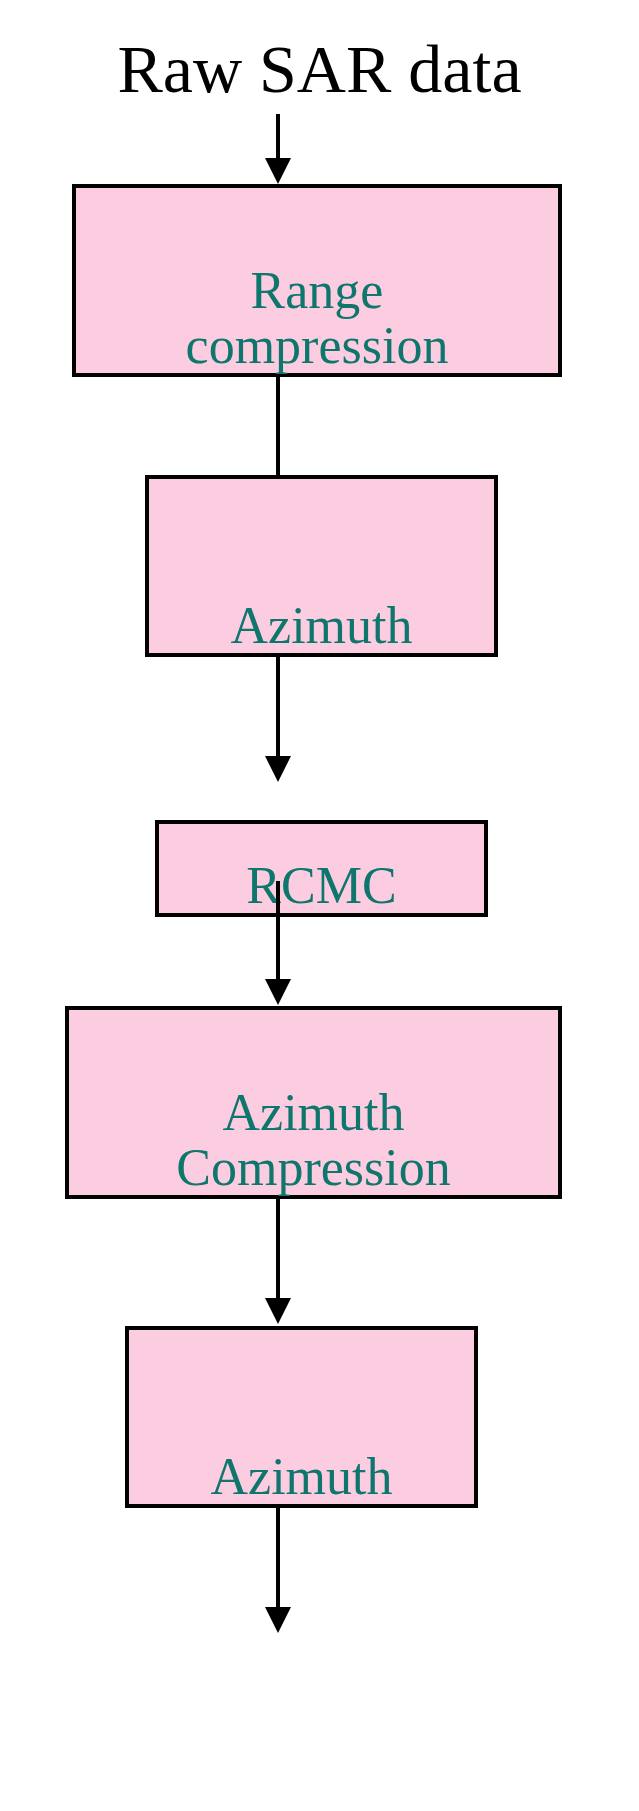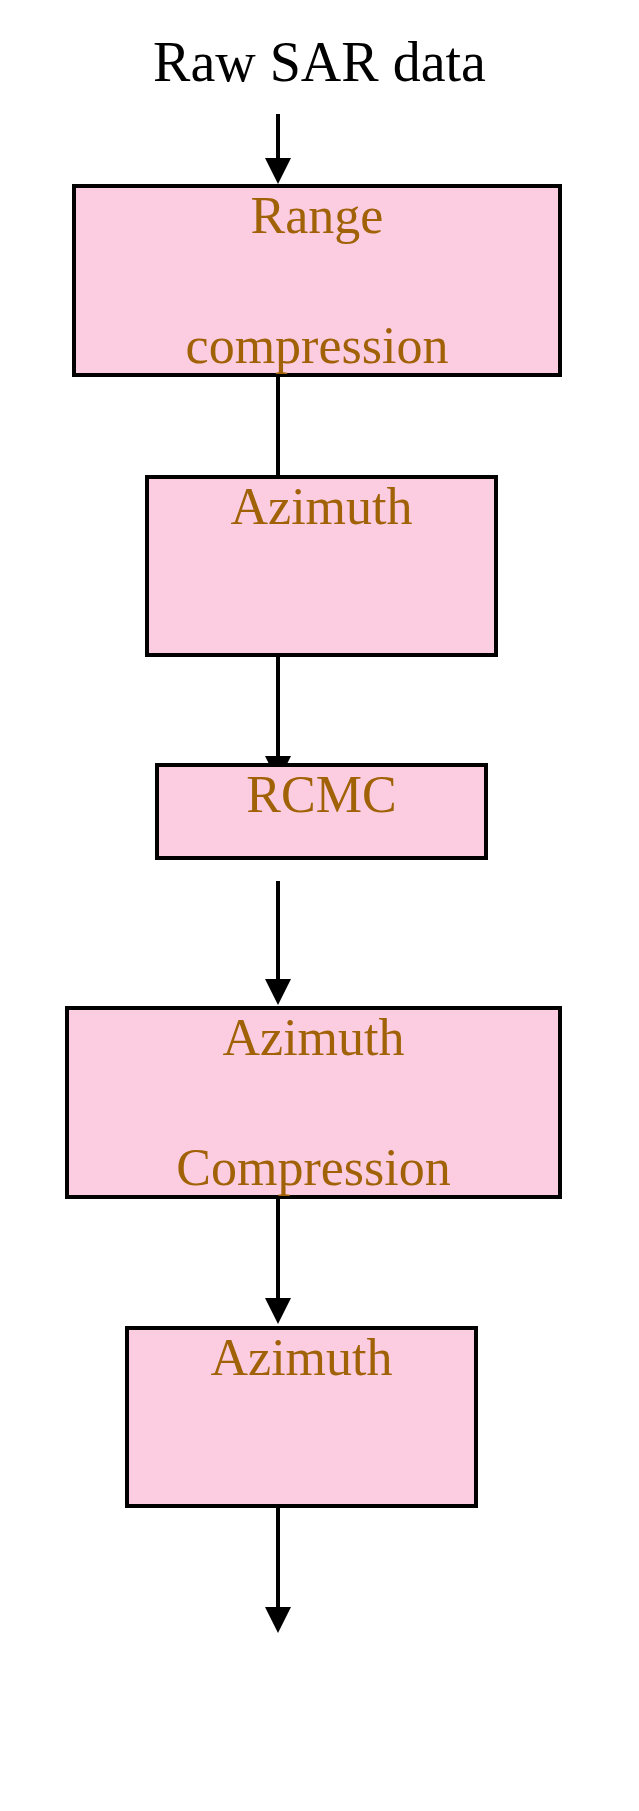--- a/index.html
+++ b/index.html
@@ -34,22 +34,22 @@
   }
 
   .proc-box {
     position: absolute;
     box-sizing: border-box;
     background: #fccde0;
     border: 4px solid #000000;
     display: flex;
     flex-direction: column;
     align-items: center;
-    justify-content: space-between;
-    color: #a16207;
+    justify-content: flex-end;
+    color: #0f766e;
     font-family: "Liberation Serif", "DejaVu Serif", serif;
     line-height: 1.06;
     text-align: center;
   }
   .proc-box .line {
     display: block;
     white-space: nowrap;
   }
 
   .connector {
@@ -72,21 +72,21 @@
     border-left: 13px solid transparent;
     border-right: 13px solid transparent;
     border-top: 26px solid #000000;
   }
 </style>
 </head>
 <body>
 
 <div id="flow-root">
 
-  <div class="endpoint-label" style="top:30px; font-size:56px;">Raw SAR data</div>
+  <div class="endpoint-label" style="top:30px; font-size:68px;">Raw SAR data</div>
 
   <div class="connector" style="left:278px; top:114px;">
     <div class="stem" style="height:46px;"></div>
     <div class="head" style="top:44px;"></div>
   </div>
 
   <div class="proc-box" style="left:72px; top:184px; width:490px; height:193px; font-size:52px;">
     <span class="line">Range</span>
     <span class="line">compression</span>
   </div>
@@ -98,21 +98,21 @@
 
   <div class="proc-box" style="left:145px; top:475px; width:353px; height:182px; font-size:52px;">
     <span class="line">Azimuth</span>
   </div>
 
   <div class="connector" style="left:278px; top:657px;">
     <div class="stem" style="height:101px;"></div>
     <div class="head" style="top:99px;"></div>
   </div>
 
-  <div class="proc-box" style="left:155px; top:763px; width:333px; height:97px; font-size:52px;">
+  <div class="proc-box" style="left:155px; top:820px; width:333px; height:97px; font-size:52px;">
     <span class="line">RCMC</span>
   </div>
 
   <div class="connector" style="left:278px; top:881px;">
     <div class="stem" style="height:100px;"></div>
     <div class="head" style="top:98px;"></div>
   </div>
 
   <div class="proc-box" style="left:65px; top:1006px; width:497px; height:193px; font-size:52px;">
     <span class="line">Azimuth</span>

